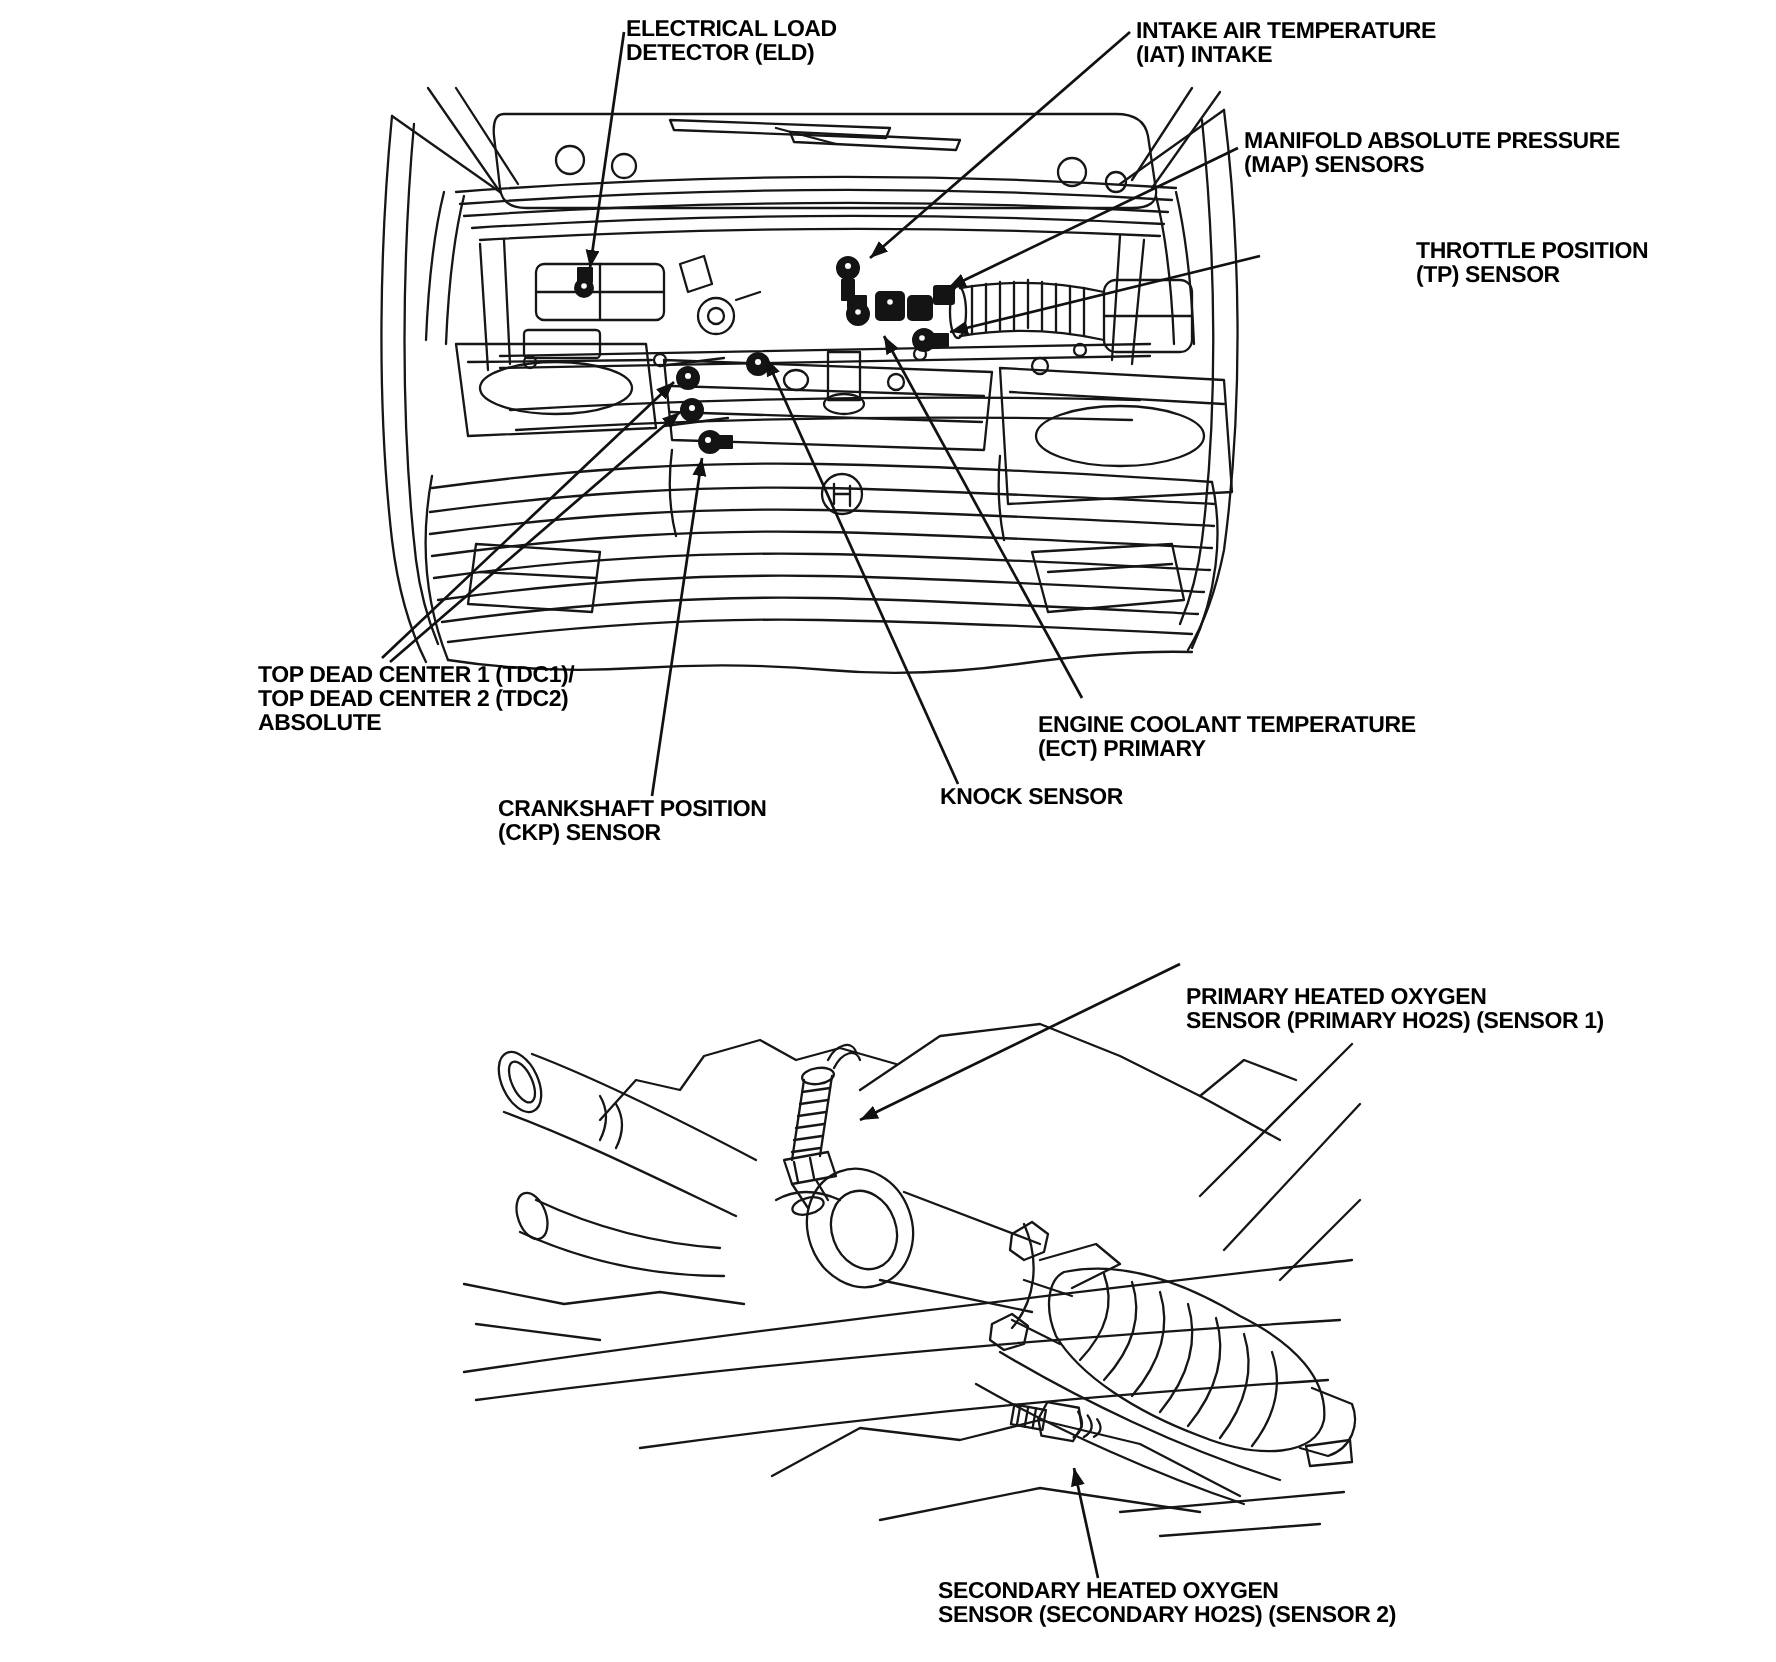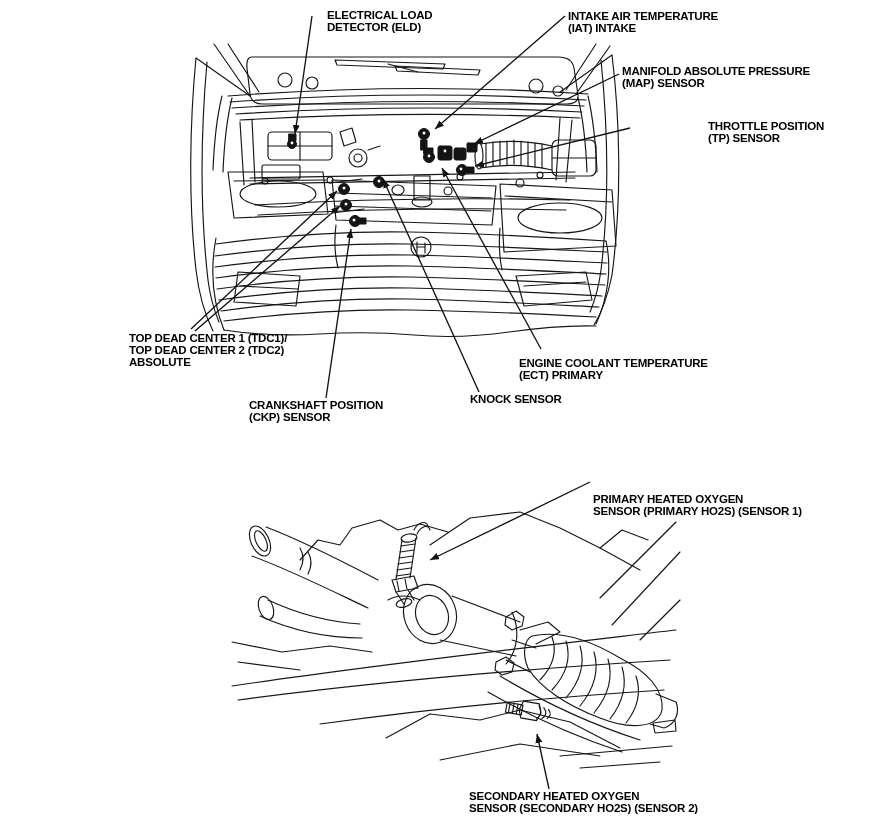--- a/index.html
+++ b/index.html
@@ -3,21 +3,21 @@
 <meta charset="utf-8">
 <style>
   html,body{margin:0;padding:0;background:#ffffff;}
   .page{position:relative;width:888px;height:831px;background:#ffffff;overflow:hidden;
         font-family:"Liberation Sans",sans-serif;}
   .art-svg{position:absolute;left:0;top:0;width:888px;height:831px;}
   .callout{position:absolute;color:#000;font-weight:bold;font-size:11.5px;line-height:12px;
            letter-spacing:-0.2px;white-space:nowrap;}
   .callout .ln{display:block;}
   
-  #lbl-eld{left:313px;top:9px;padding-left:14px;}
+  #lbl-eld{left:313px;top:9px;}
   #lbl-iat{left:568px;top:10px;}
   #lbl-map{left:622px;top:65px;}
   #lbl-tp{left:660px;top:120px;margin-left:48px;}
   #lbl-tdc{left:129px;top:332px;}
   #lbl-ckp{left:249px;top:399px;}
   #lbl-ect{left:519px;top:357px;}
   #lbl-knock{left:470px;top:393px;}
   #lbl-primary{left:593px;top:493px;}
   #lbl-secondary{left:469px;top:790px;}
 </style>
@@ -308,21 +308,21 @@
     <span class="ln">DETECTOR (ELD)</span>
   </div>
 
   <div class="callout" id="lbl-iat">
     <span class="ln">INTAKE AIR TEMPERATURE</span>
     <span class="ln">(IAT) INTAKE</span>
   </div>
 
   <div class="callout" id="lbl-map">
     <span class="ln">MANIFOLD ABSOLUTE PRESSURE</span>
-    <span class="ln">(MAP) SENSOR</span>
+    <span class="ln">(MAP) SENSORS</span>
   </div>
 
   <div class="callout" id="lbl-tp">
     <span class="ln">THROTTLE POSITION</span>
     <span class="ln">(TP) SENSOR</span>
   </div>
 
   <div class="callout" id="lbl-tdc">
     <span class="ln">TOP DEAD CENTER 1 (TDC1)/</span>
     <span class="ln">TOP DEAD CENTER 2 (TDC2)</span>

